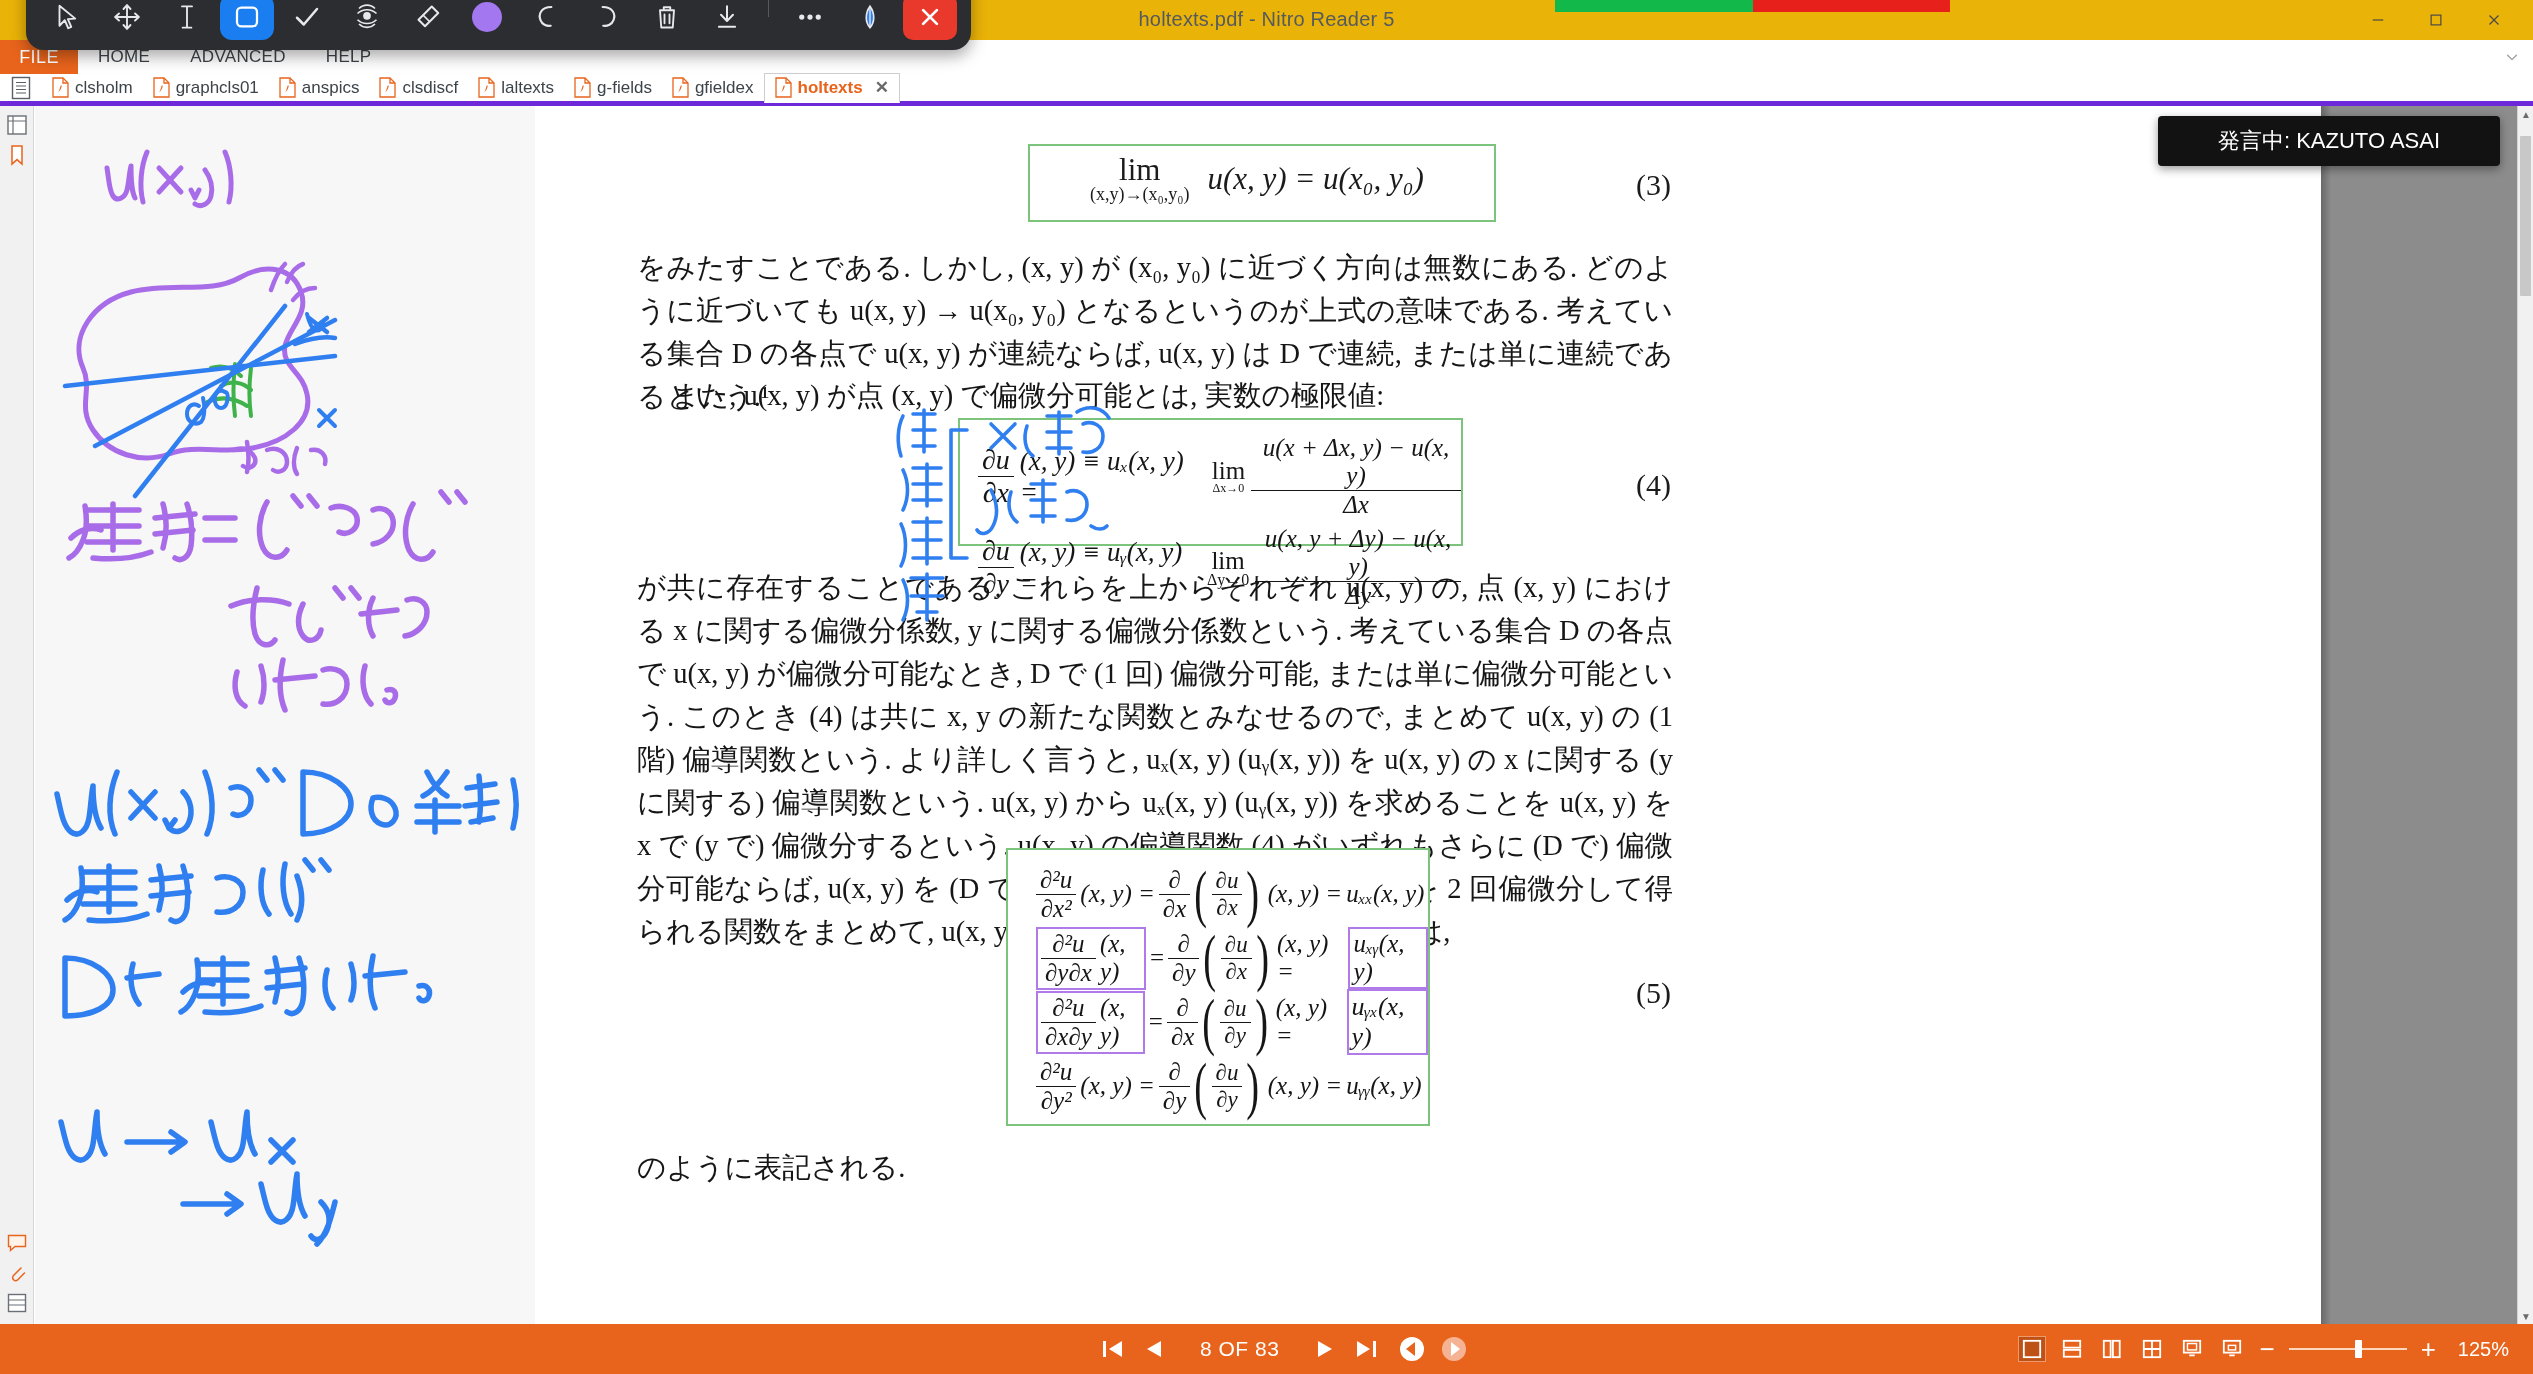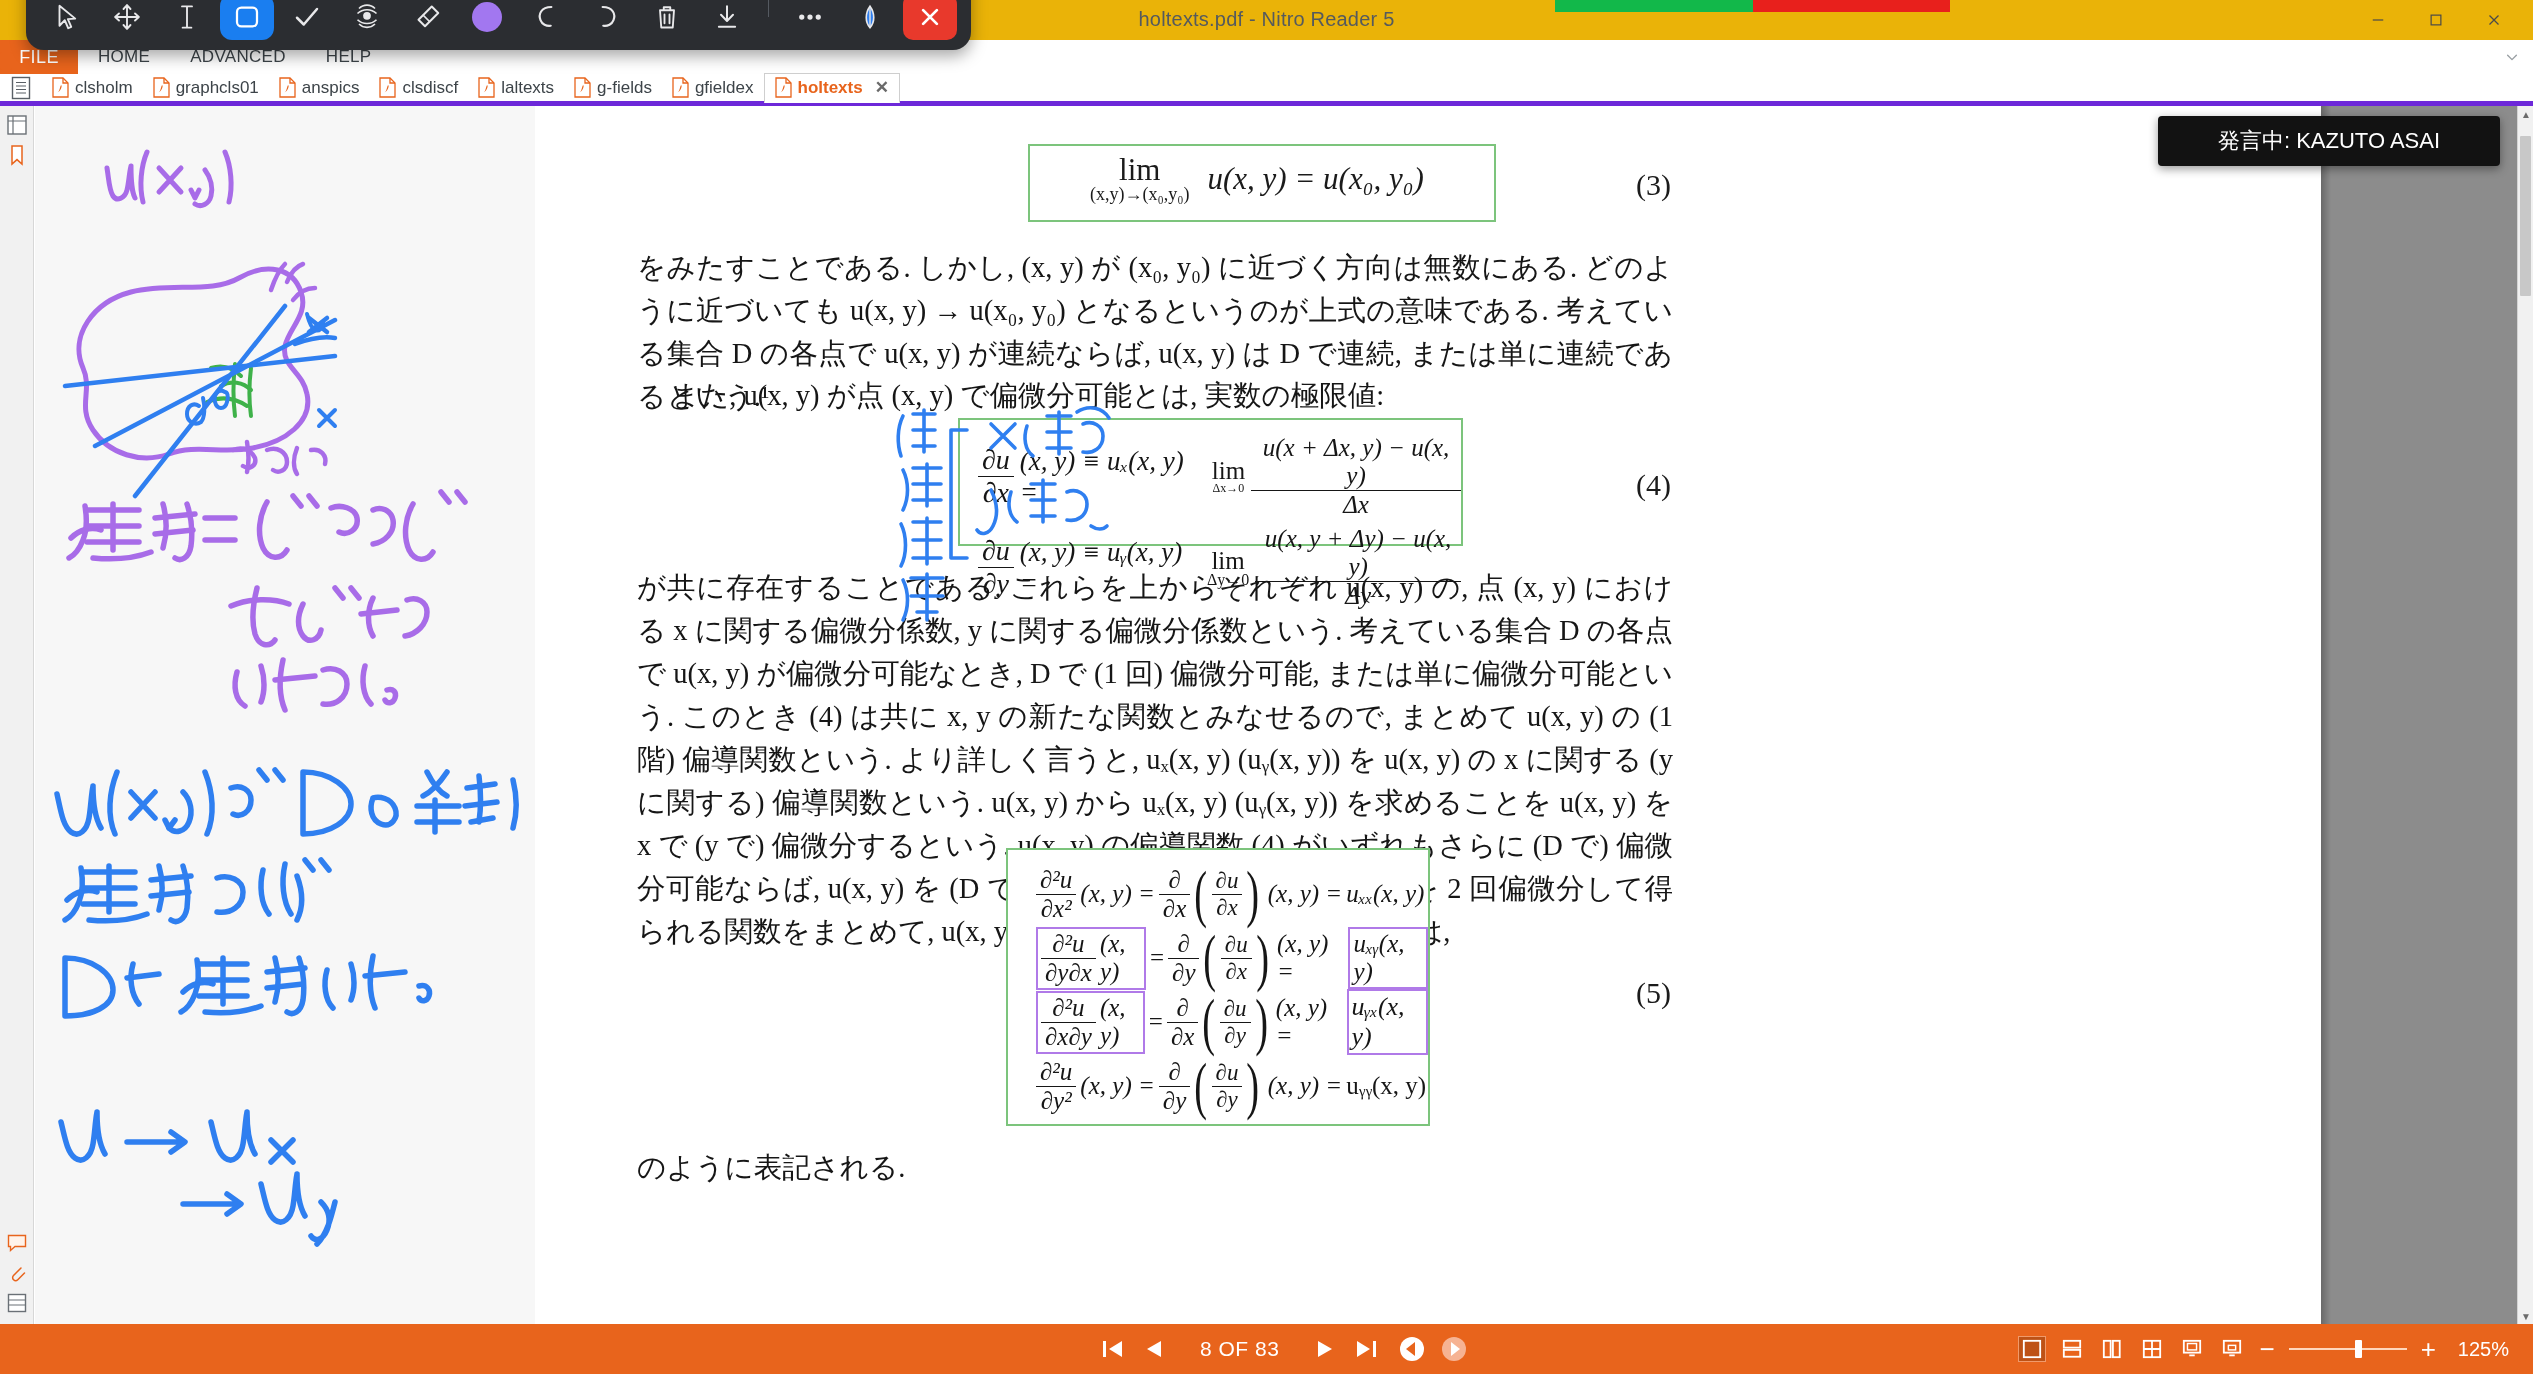--- a/index.html
+++ b/index.html
@@ -817,21 +817,21 @@
                 <span class="num" style="font-size:25px;">∂</span>
                 <span class="den" style="font-size:25px;">∂y</span>
               </span>
               <span class="paren-big">(</span>
               <span class="frac">
                 <span class="num" style="font-size:23px;">∂u</span>
                 <span class="den" style="font-size:23px;">∂y</span>
               </span>
               <span class="paren-big">)</span>
               <span style="font-style:italic; font-size:25px; margin:0 4px;">(x, y) =</span>
-              <span style="font-size:25px;">uᵧᵧ(x, y)</span>
+              <span style="font-style:italic; font-size:25px;">uᵧᵧ(x, y)</span>
             </div>
           </div>
         </div>
         <div class="eqnum" style="left:1105px; top:870px;">(5)</div>
 
         <div class="para" style="left:106px; top:1040px; width:1036px;">のように表記される.</div>
 
         <svg class="pgink" viewBox="0 0 1790 1218">
           <g fill="none" stroke="#2f7ff0" stroke-width="3.6" stroke-linecap="round" stroke-linejoin="round">
 

